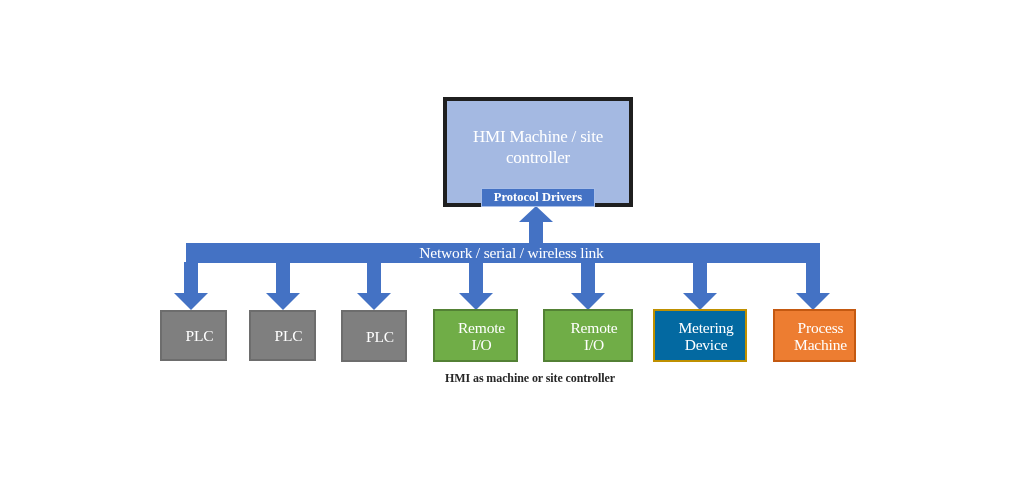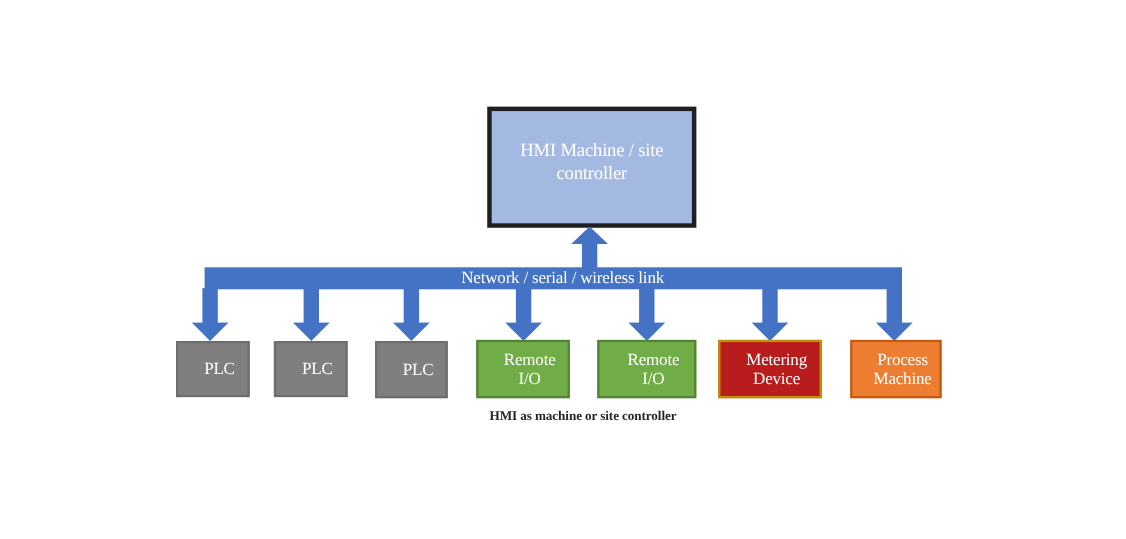--- a/index.html
+++ b/index.html
@@ -93,20 +93,23 @@
 </head>
 <body>
 
 <div class="stage">
 
   <div class="abs hmi-box" style="background-color: rgb(164, 185, 226); border-color: rgb(31, 31, 31);">
     <div class="hmi-label">HMI Machine / site
 controller</div>
   </div>
 
+  <div class="abs protocol-box" style="background-color: rgb(68, 114, 196); border-color: rgb(168, 190, 232);">
+    <span class="protocol-label">Protocol Drivers</span>
+  </div>
 
   <div>
     <div class="stem abs up-stem" style="background-color: rgb(68, 114, 196);"></div>
     <div class="head up abs up-head" style="background-color: rgb(68, 114, 196);"></div>
   </div>
 
   <div class="abs bus" style="background-color: rgb(68, 114, 196);">
     <span class="bus-label">Network / serial / wireless link</span>
   </div>
 
@@ -149,21 +152,21 @@
     <span>PLC</span>
   </div>
   <div class="abs device d4" style="background-color: rgb(112, 173, 71); border-color: rgb(83, 129, 53);">
     <span>Remote
 I/O</span>
   </div>
   <div class="abs device d5" style="background-color: rgb(112, 173, 71); border-color: rgb(83, 129, 53);">
     <span>Remote
 I/O</span>
   </div>
-  <div class="abs device d6" style="background-color: #b91c1c; border-color: rgb(191, 144, 0);">
+  <div class="abs device d6" style="background-color: #0369a1; border-color: rgb(191, 144, 0);">
     <span>Metering
 Device</span>
   </div>
   <div class="abs device d7" style="background-color: rgb(237, 125, 49); border-color: rgb(196, 89, 17);">
     <span>Process
 Machine</span>
   </div>
 
   <div class="abs caption" style="color: rgb(38, 38, 38);">HMI as machine or site controller</div>
 

